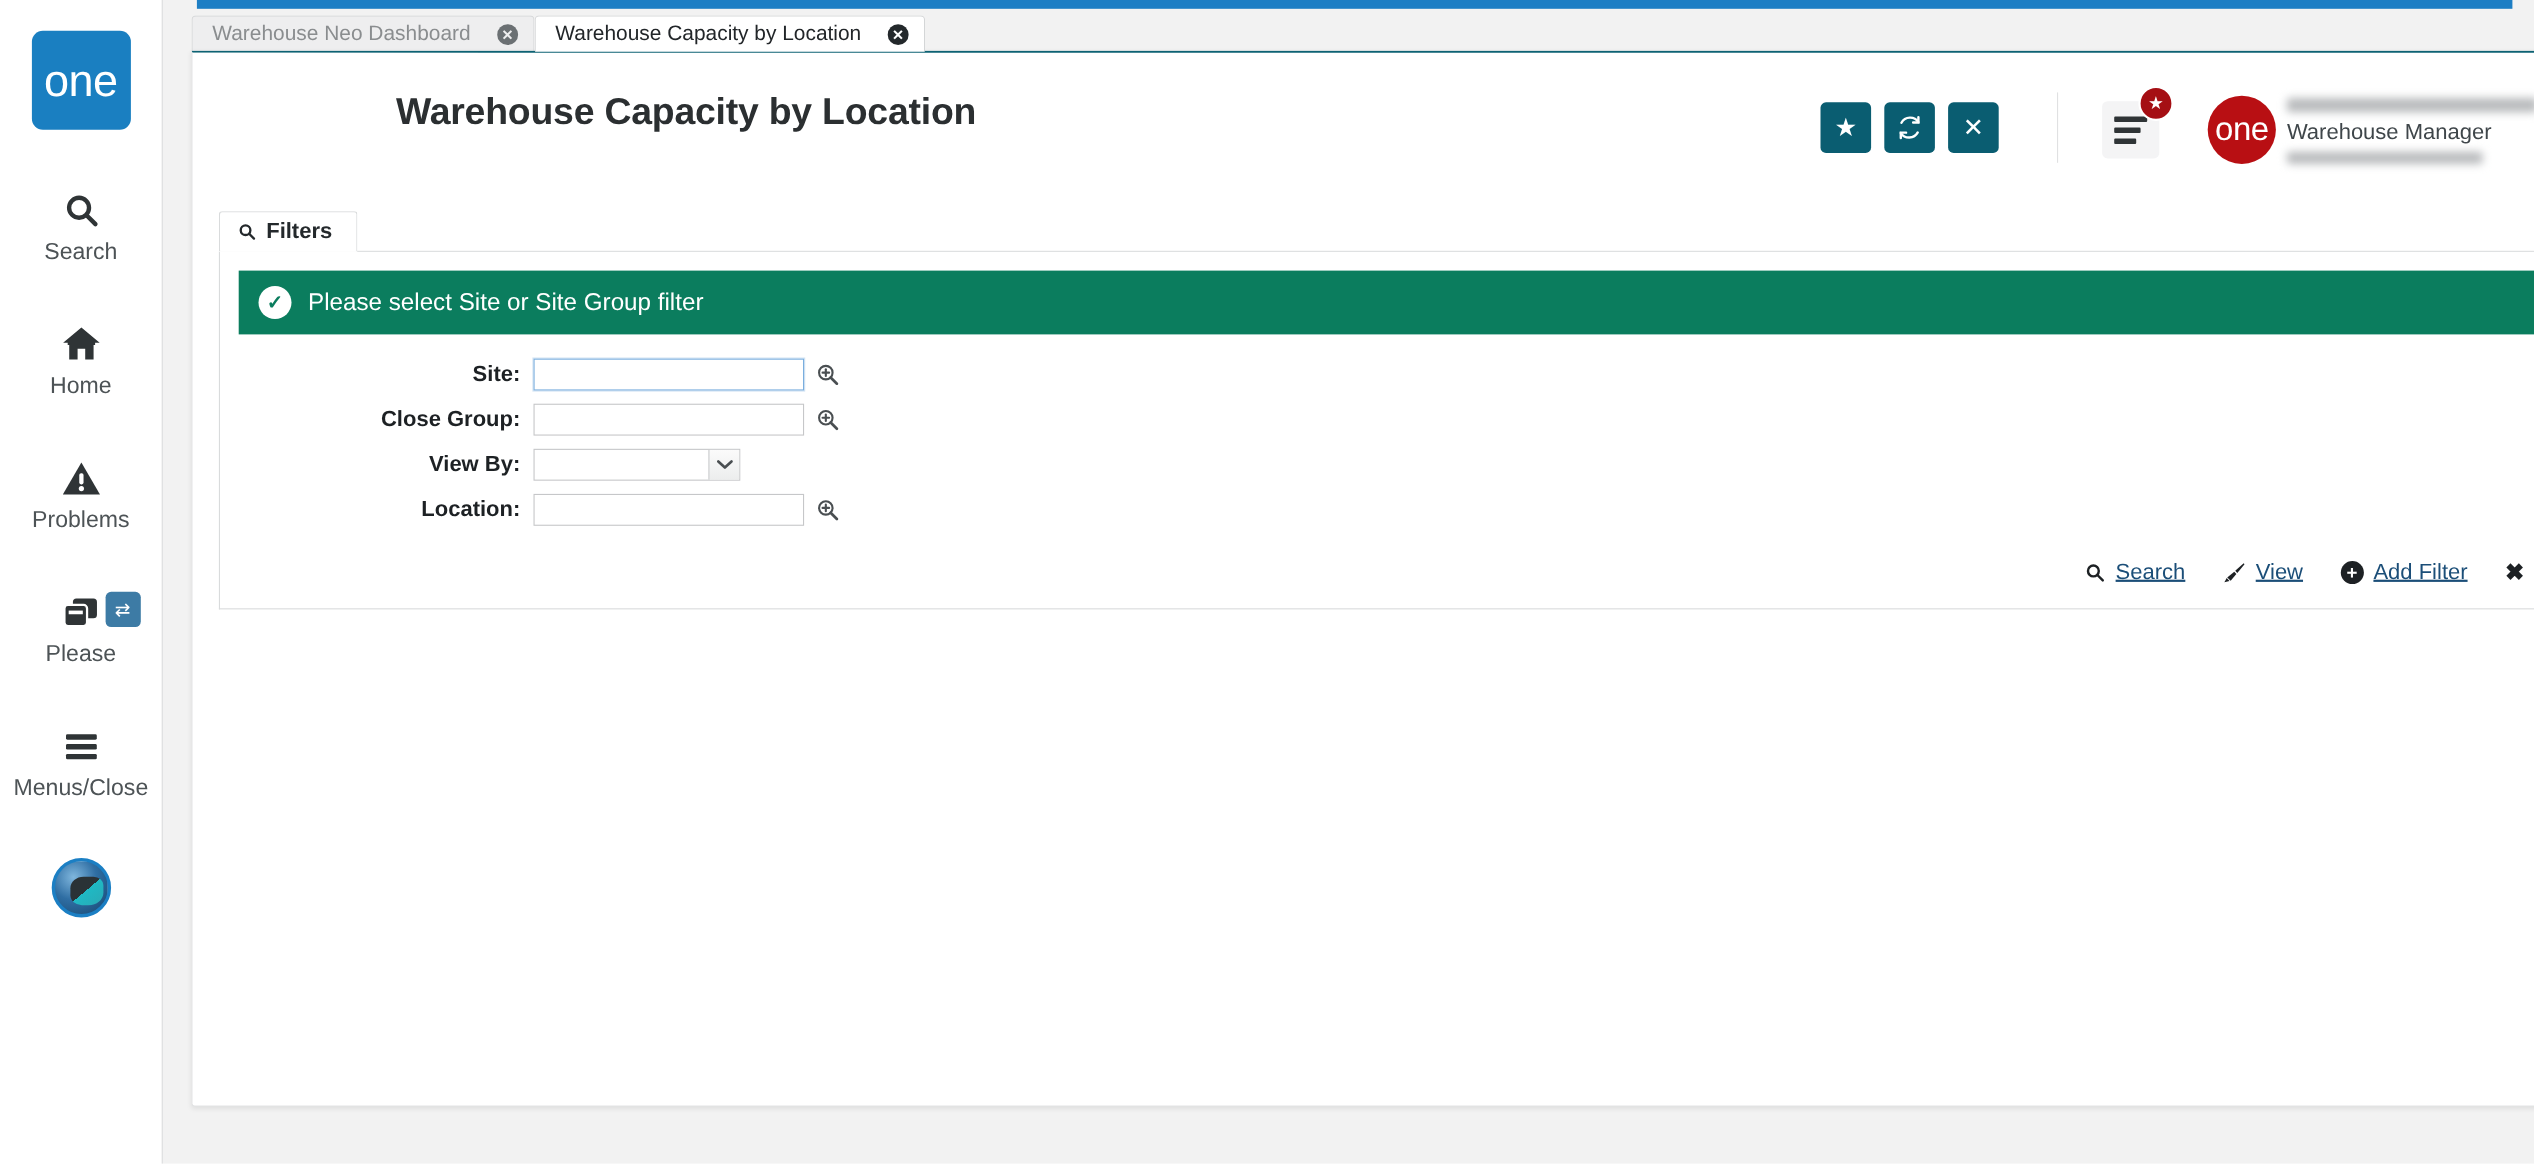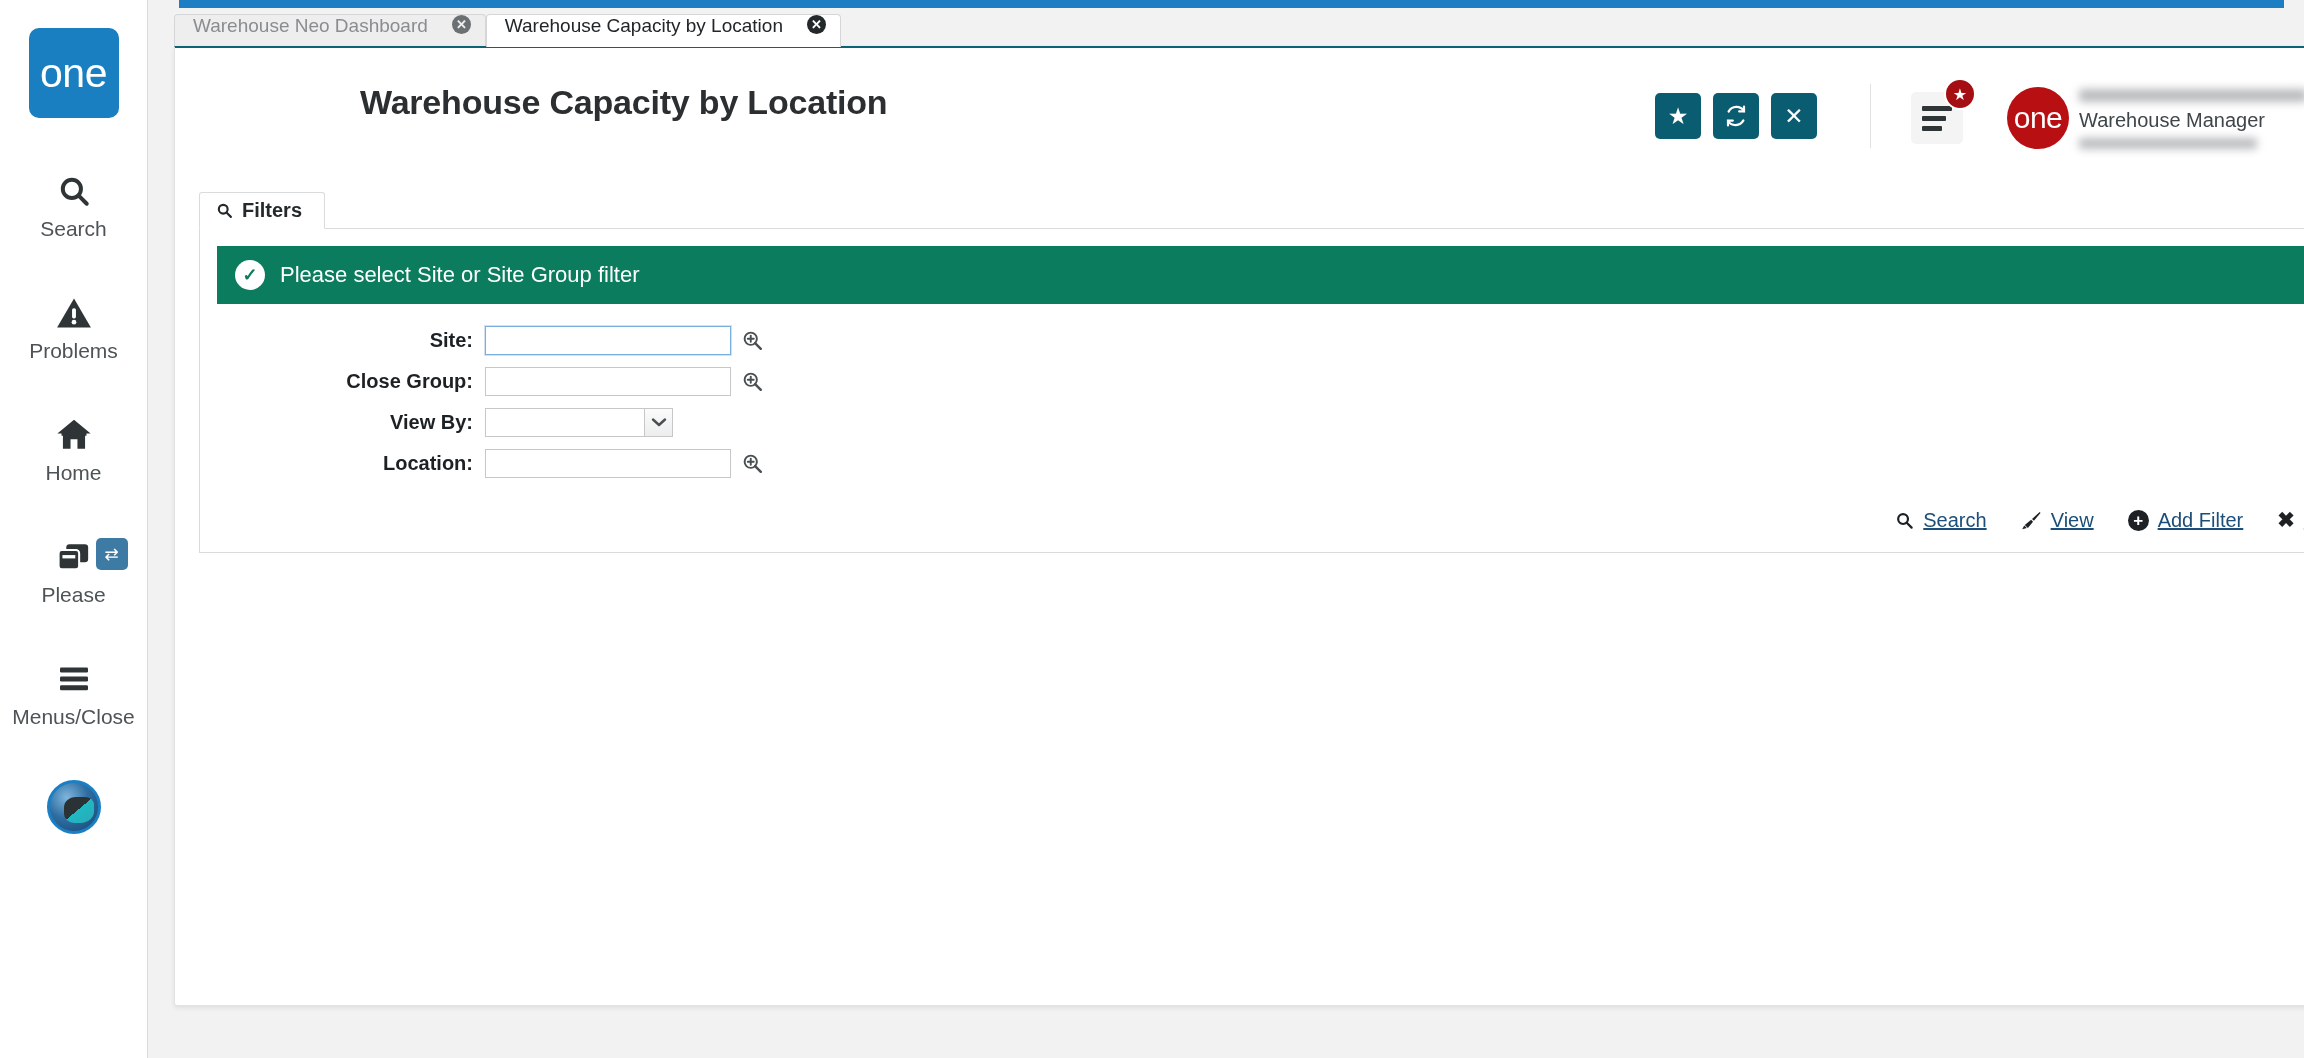--- a/index.html
+++ b/index.html
@@ -81,21 +81,21 @@
     background: #1d7ec4;
   }
   
   .tabstrip {
     position: absolute; left: 0; top: 13px;
     height: 34px; display: flex; align-items: flex-end;
     padding-left: 26px;
   }
   .tab {
     height: 33px;
-    display: flex; 
+    display: flex; align-items: center;
     padding: 0 14px 0 18px;
     border: 1px solid #d4d6d7;
     border-bottom: none;
     border-radius: 4px 4px 0 0;
     background: #eeeeef;
     font-size: 19px; color: #8a8d8f;
     cursor: pointer;
     min-width: 222px;
     justify-content: space-between;
     position: relative;
@@ -311,35 +311,35 @@
           <circle cx="10.5" cy="10.5" r="6.4"></circle>
             <line x1="15.3" y1="15.3" x2="21" y2="21" stroke-linecap="round"></line>
         </svg>
       </div>
       <span class="nav-label">Search</span>
     </div>
 
     <div class="nav-item">
       <div class="nav-icon">
         <svg width="36" height="34" viewBox="0 0 26 24" fill="#2f3436">
+          <path d="M13 1 L25 11 L22 11 L22 12.5 L21 12.5 L21 22 L15.5 22 L15.5 15 L10.5 15 L10.5 22 L5 22 L5 12.5 L4 12.5 L4 11 L1 11 Z"></path>
+        </svg>
+      </div>
+      <span class="nav-label">Home</span>
+    </div>
+
+    <div class="nav-item">
+      <div class="nav-icon">
+        <svg width="36" height="34" viewBox="0 0 26 24" fill="#2f3436">
           <path d="M13 1.5 L25.2 22.5 L0.8 22.5 Z"></path>
           <rect x="11.6" y="8.5" width="2.8" height="7.4" rx="1.2" fill="#ffffff"></rect>
           <circle cx="13" cy="18.6" r="1.7" fill="#ffffff"></circle>
         </svg>
       </div>
       <span class="nav-label">Problems</span>
-    </div>
-
-    <div class="nav-item">
-      <div class="nav-icon">
-        <svg width="36" height="34" viewBox="0 0 26 24" fill="#2f3436">
-          <path d="M13 1 L25 11 L22 11 L22 12.5 L21 12.5 L21 22 L15.5 22 L15.5 15 L10.5 15 L10.5 22 L5 22 L5 12.5 L4 12.5 L4 11 L1 11 Z"></path>
-        </svg>
-      </div>
-      <span class="nav-label">Home</span>
     </div>
 
 
 
     <div class="nav-item">
       <div class="nav-icon">
         <svg width="36" height="32" viewBox="0 0 28 24" fill="#2f3436">
           <rect x="8" y="2" width="17" height="14" rx="2.5"></rect>
           <rect x="2" y="6.5" width="16" height="15" rx="2.5" fill="#2f3436" stroke="#ffffff" stroke-width="1.6"></rect>
           <rect x="5" y="10.5" width="10" height="2.6" fill="#ffffff"></rect>

